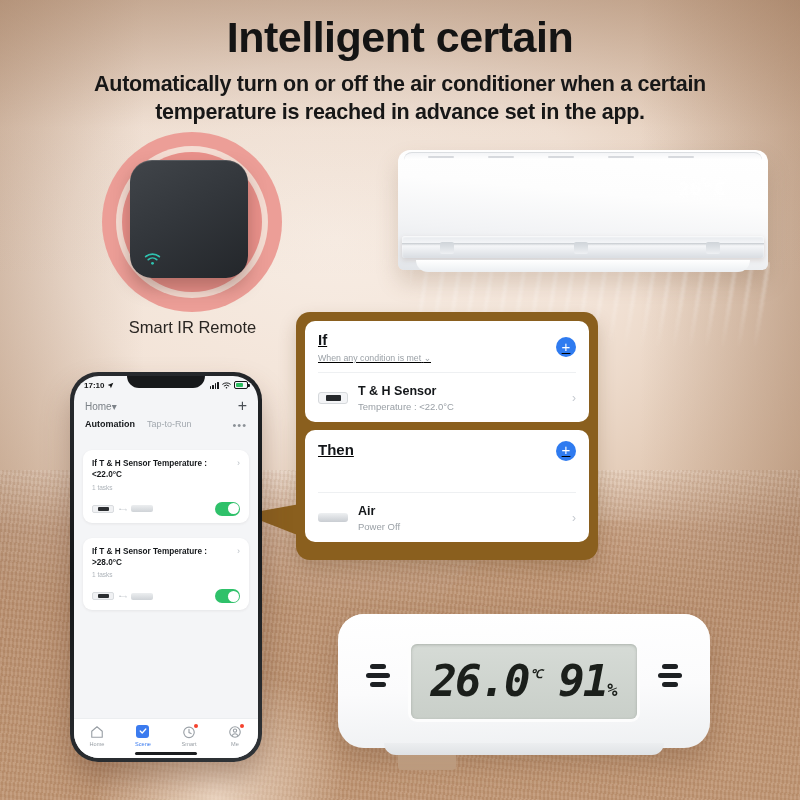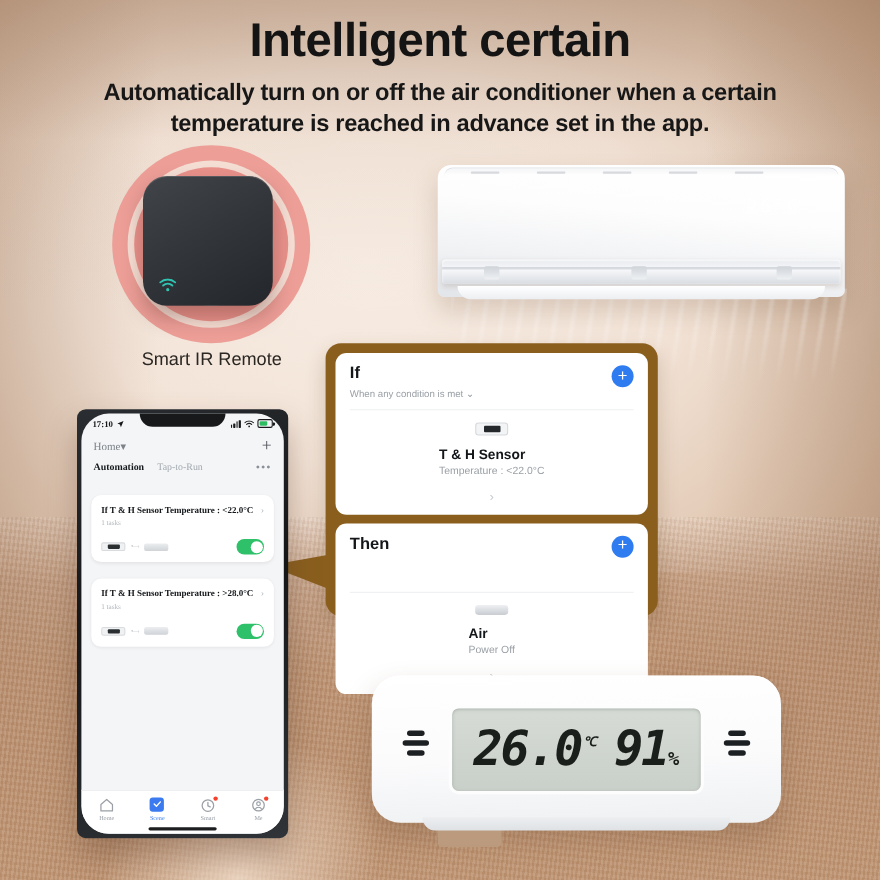--- a/index.html
+++ b/index.html
@@ -120,25 +120,24 @@
     position:absolute; left:410px; top:262px; width:360px; height:95px; z-index:3;
     background:repeating-linear-gradient(99deg, rgba(255,255,255,.50) 0 4px, rgba(255,255,255,0) 4px 16px);
     filter:blur(1.2px); opacity:.75;
     -webkit-mask-image:linear-gradient(180deg, rgba(0,0,0,.95), rgba(0,0,0,0) 92%);
             mask-image:linear-gradient(180deg, rgba(0,0,0,.95), rgba(0,0,0,0) 92%);
   }
 
   
   #phone{
     position:absolute; left:70px; top:372px; width:192px; height:390px; z-index:8;
-    border-radius:8px;
+    border-radius:28px;
     background:linear-gradient(160deg,#2a2d31,#141618 45%,#303438);
     padding:4px;
     box-shadow:0 16px 28px rgba(95,60,42,.34);
-    font-family:Liberation Serif, serif;
   }
   .screen{
     position:relative; width:100%; height:100%; border-radius:25px; overflow:hidden;
     background:#f4f5f7;
   }
   .notch{
     position:absolute; left:50%; transform:translateX(-50%); top:-3px;
     width:78px; height:15px; background:#17191b; border-radius:0 0 12px 12px; z-index:9;
   }
   .statusbar{
@@ -205,30 +204,30 @@
   #callout:before{
     content:""; position:absolute; left:-52px; bottom:24px;
     width:0; height:0;
     border-top:10px solid transparent;
     border-bottom:22px solid transparent;
     border-right:56px solid #8a5f1e;
   }
   .co-card{ background:#fff; border-radius:10px; position:relative; }
   .co-card.first{ padding:11px 13px 10px; margin-bottom:8px; }
   .co-card.second{ padding:11px 13px 10px; }
-  .co-head{ display:flex; align-items:flex-start; justify-content:space-between; }
+  .co-head{ display:flex; align-items:center; justify-content:space-between;text-decoration:underline; }
   .co-h{ font-size:15px; font-weight:700; color:#14171a; line-height:1.1; }
   .co-sub{ font-size:8.8px; color:#9aa0a6; margin-top:4px; }
   .plus-btn{
     width:20px; height:20px; border-radius:50%; background:#2f7bf0;
     display:flex; align-items:center; justify-content:center; flex:none;
     color:#fff; font-size:15px; line-height:1; font-weight:400; padding-bottom:2px;
   }
   .co-div{ height:1px; background:#eef0f2; margin:9px 0 0; }
-  .co-item{ display:flex; align-items:center; gap:10px; padding-top:11px;flex-direction:column; }
+  .co-item{ display:flex; align-items:center; gap:10px; padding-top:11px; }
   .co-thumb-th{
     width:30px; height:12px; border-radius:3px; background:#f3f4f6; border:1px solid #d6d9dc;
     display:flex; align-items:center; justify-content:center; flex:none;
   }
   .co-thumb-th i{ display:block; width:15px; height:6px; background:#25282b; border-radius:1px; }
   .co-thumb-ac{ width:30px; height:9px; border-radius:3px; background:linear-gradient(180deg,#eef0f2,#c9cdd2); flex:none; }
   .co-texts{ flex:1; }
   .co-t1{ font-size:12.5px; font-weight:700; color:#14171a; }
   .co-t2{ font-size:9.5px; color:#9aa0a6; margin-top:3px; }
   .co-chev{ color:#c5cad0; font-size:12px; }

